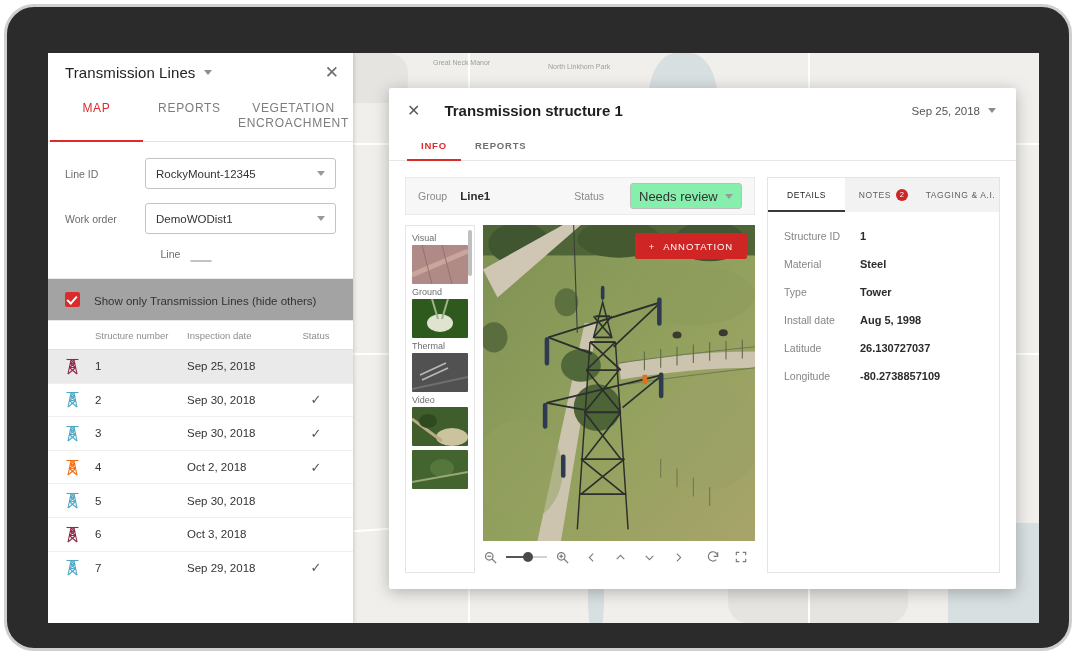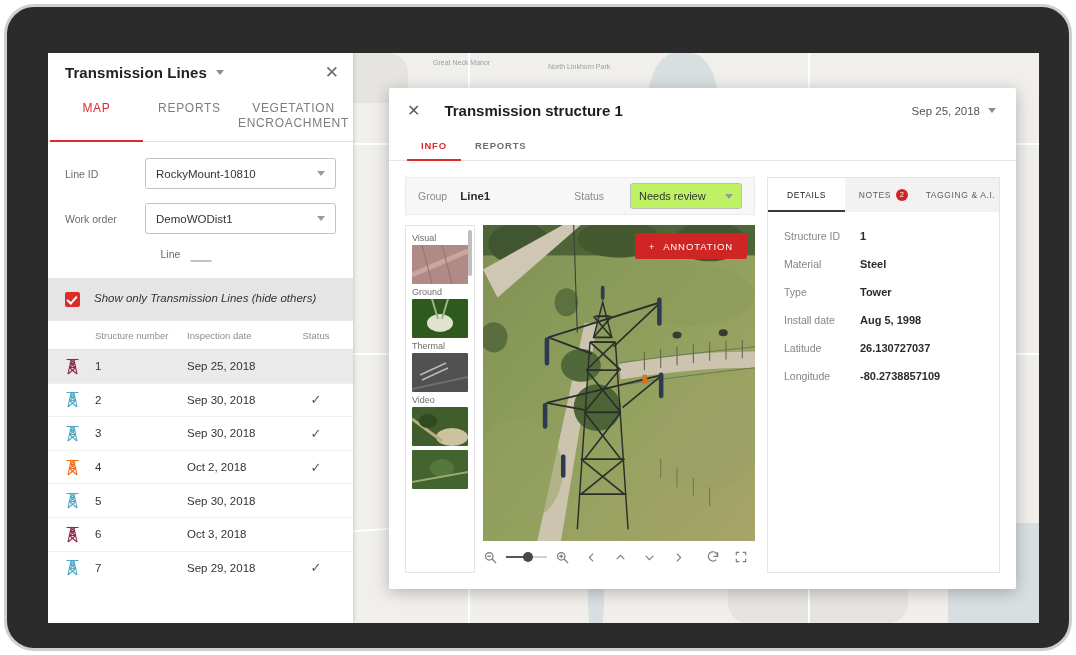--- a/index.html
+++ b/index.html
@@ -40,21 +40,21 @@
     position: absolute; left: 0; top: 0;
     width: 305px; height: 570px;
     background: #ffffff;
     box-shadow: 1px 0 4px rgba(0,0,0,.16);
     display: flex; flex-direction: column;
   }
   .lp-head {
     height: 38px; display: flex; align-items: center;
     padding: 0 14px 0 17px; flex: none;
   }
-  .lp-title { font-size: 15px; color: #222; font-weight: bold; letter-spacing: .1px; }
+  .lp-title { font-size: 15px; color: #222; font-weight: normal; letter-spacing: .1px; }
   .caret-sm {
     margin-left: 9px; width: 0; height: 0;
     border-left: 4px solid transparent; border-right: 4px solid transparent;
     border-top: 5px solid #8c8c8c;
   }
   .lp-close { margin-left: auto; font-size: 17px; color: #6e6e6e; line-height: 1; cursor: pointer; }
 
   .lp-tabs {
     display: flex; border-bottom: 1px solid #e3e3e3; flex: none;
     padding: 0 2px;
@@ -75,23 +75,23 @@
     display: flex; align-items: center; padding: 0 10px;
     font-size: 11.5px; color: #333; background: #fff; cursor: pointer;
   }
   .fctrl .caret {
     margin-left: auto; width: 0; height: 0;
     border-left: 4px solid transparent; border-right: 4px solid transparent;
     border-top: 5px solid #999;
   }
 
   .lp-check {
-    display: flex; align-items: flex-start; gap: 14px;
-    padding: 13px 17px; background: #e5e5e5;
-    border-bottom: 1px solid #e8e8e8; flex: none; font-style: italic;
+    display: flex; align-items: flex-end; gap: 14px;
+    padding: 13px 17px; background: #a3a3a3;
+    border-bottom: 1px solid #e8e8e8; flex: none;
   }
   .cbox {
     width: 15px; height: 15px; background: #dc2b2b; border-radius: 2px;
     position: relative; flex: none; cursor: pointer;
   }
   .cbox:after {
     content: ""; position: absolute; left: 4px; top: 2px;
     width: 4px; height: 8px; border: solid #fff; border-width: 0 2px 2px 0;
     transform: rotate(42deg);
   }
@@ -147,23 +147,23 @@
 
   .m-left { width: 350px; display: flex; flex-direction: column; flex: none; }
   .sumbar {
     height: 38px; background: #f7f7f7; border: 1px solid #eaeaea;
     display: flex; align-items: center; padding: 0 12px; flex: none;
   }
   .sum-lbl { font-size: 10.5px; color: #8a8a8a; }
   .sum-val { font-size: 11.5px; color: #2d2d2d; margin-left: 13px; font-weight: bold; }
   .sum-sel {
     margin-left: auto; height: 26px; min-width: 112px;
-    border: 1px solid #bdbdbd; border-radius: 3px; background: #bef264;
+    border: 1px solid #bdbdbd; border-radius: 3px; background: #86efac;
     display: flex; align-items: center; padding: 0 8px;
-    font-size: 11px; color: #333; cursor: pointer;
+    font-size: 13px; color: #333; cursor: pointer;
   }
   .sum-sel .caret {
     margin-left: auto; width: 0; height: 0;
     border-left: 4px solid transparent; border-right: 4px solid transparent;
     border-top: 5px solid #999;
   }
 
   .viewer { flex: 1; display: flex; margin-top: 10px; min-height: 0; }
 
   .thumbs {
@@ -257,21 +257,21 @@
       <div class="lp-tabs" id="lp-tabs">
           <div class="lp-tab active">MAP</div>
           <div class="lp-tab">REPORTS</div>
           <div class="lp-tab">VEGETATION ENCROACHMENT</div>
         </div>
 
       <div class="lp-form">
         <div class="frow">
           <span class="flabel">Line ID</span>
           <div class="fctrl">
-            <span>RockyMount-10810</span>
+            <span>RockyMount-12345</span>
             <span class="caret"></span>
           </div>
         </div>
         <div class="frow">
           <span class="flabel">Work order</span>
           <div class="fctrl">
             <span>DemoWODist1</span>
             <span class="caret"></span>
           </div>
         </div>

